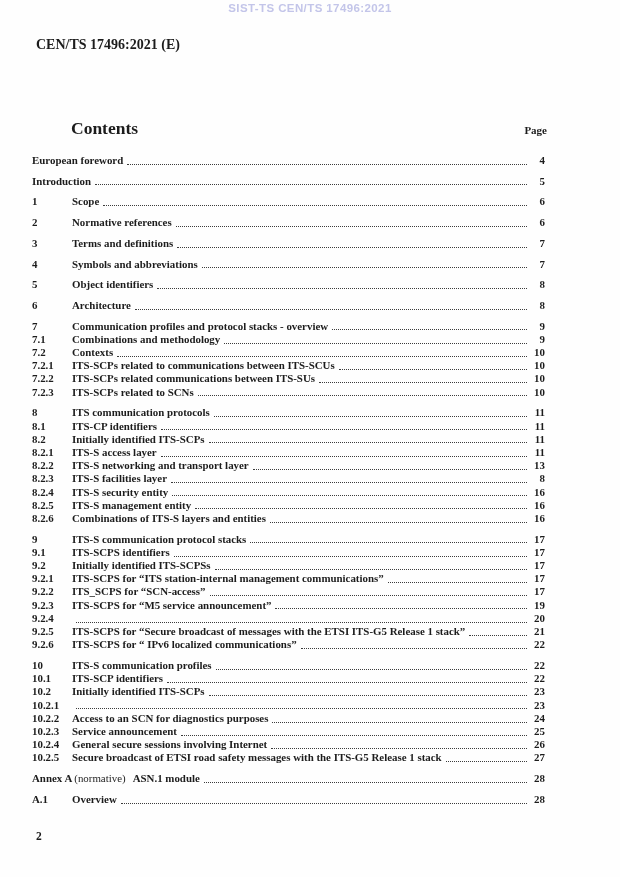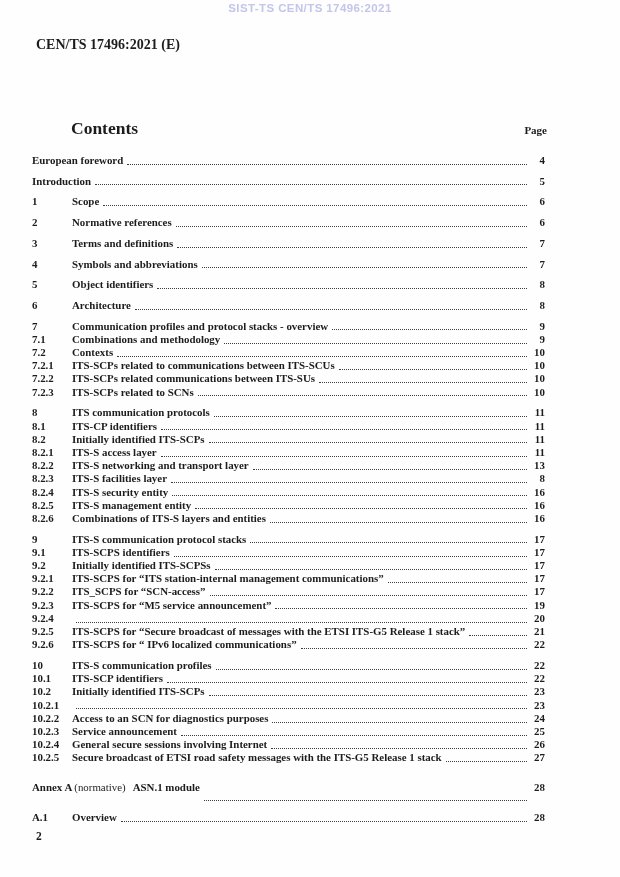--- a/index.html
+++ b/index.html
@@ -77,21 +77,21 @@
   .toc-num {
     width: 40px;
     flex: 0 0 40px;
   }
   .toc-title {
     flex: 0 0 auto;
   }
   .toc-qualifier {
     font-weight: normal;
     flex: 0 0 auto;
-    margin: 9px 2px;
+    margin: 0 2px;
   }
   .toc-subtitle {
     flex: 0 0 auto;
     margin-left: 5px;
   }
   .toc-leader {
     flex: 1 1 auto;
     min-width: 4px;
     align-self: flex-end;
     border-bottom: 1.7px dotted #3c3c3c;

